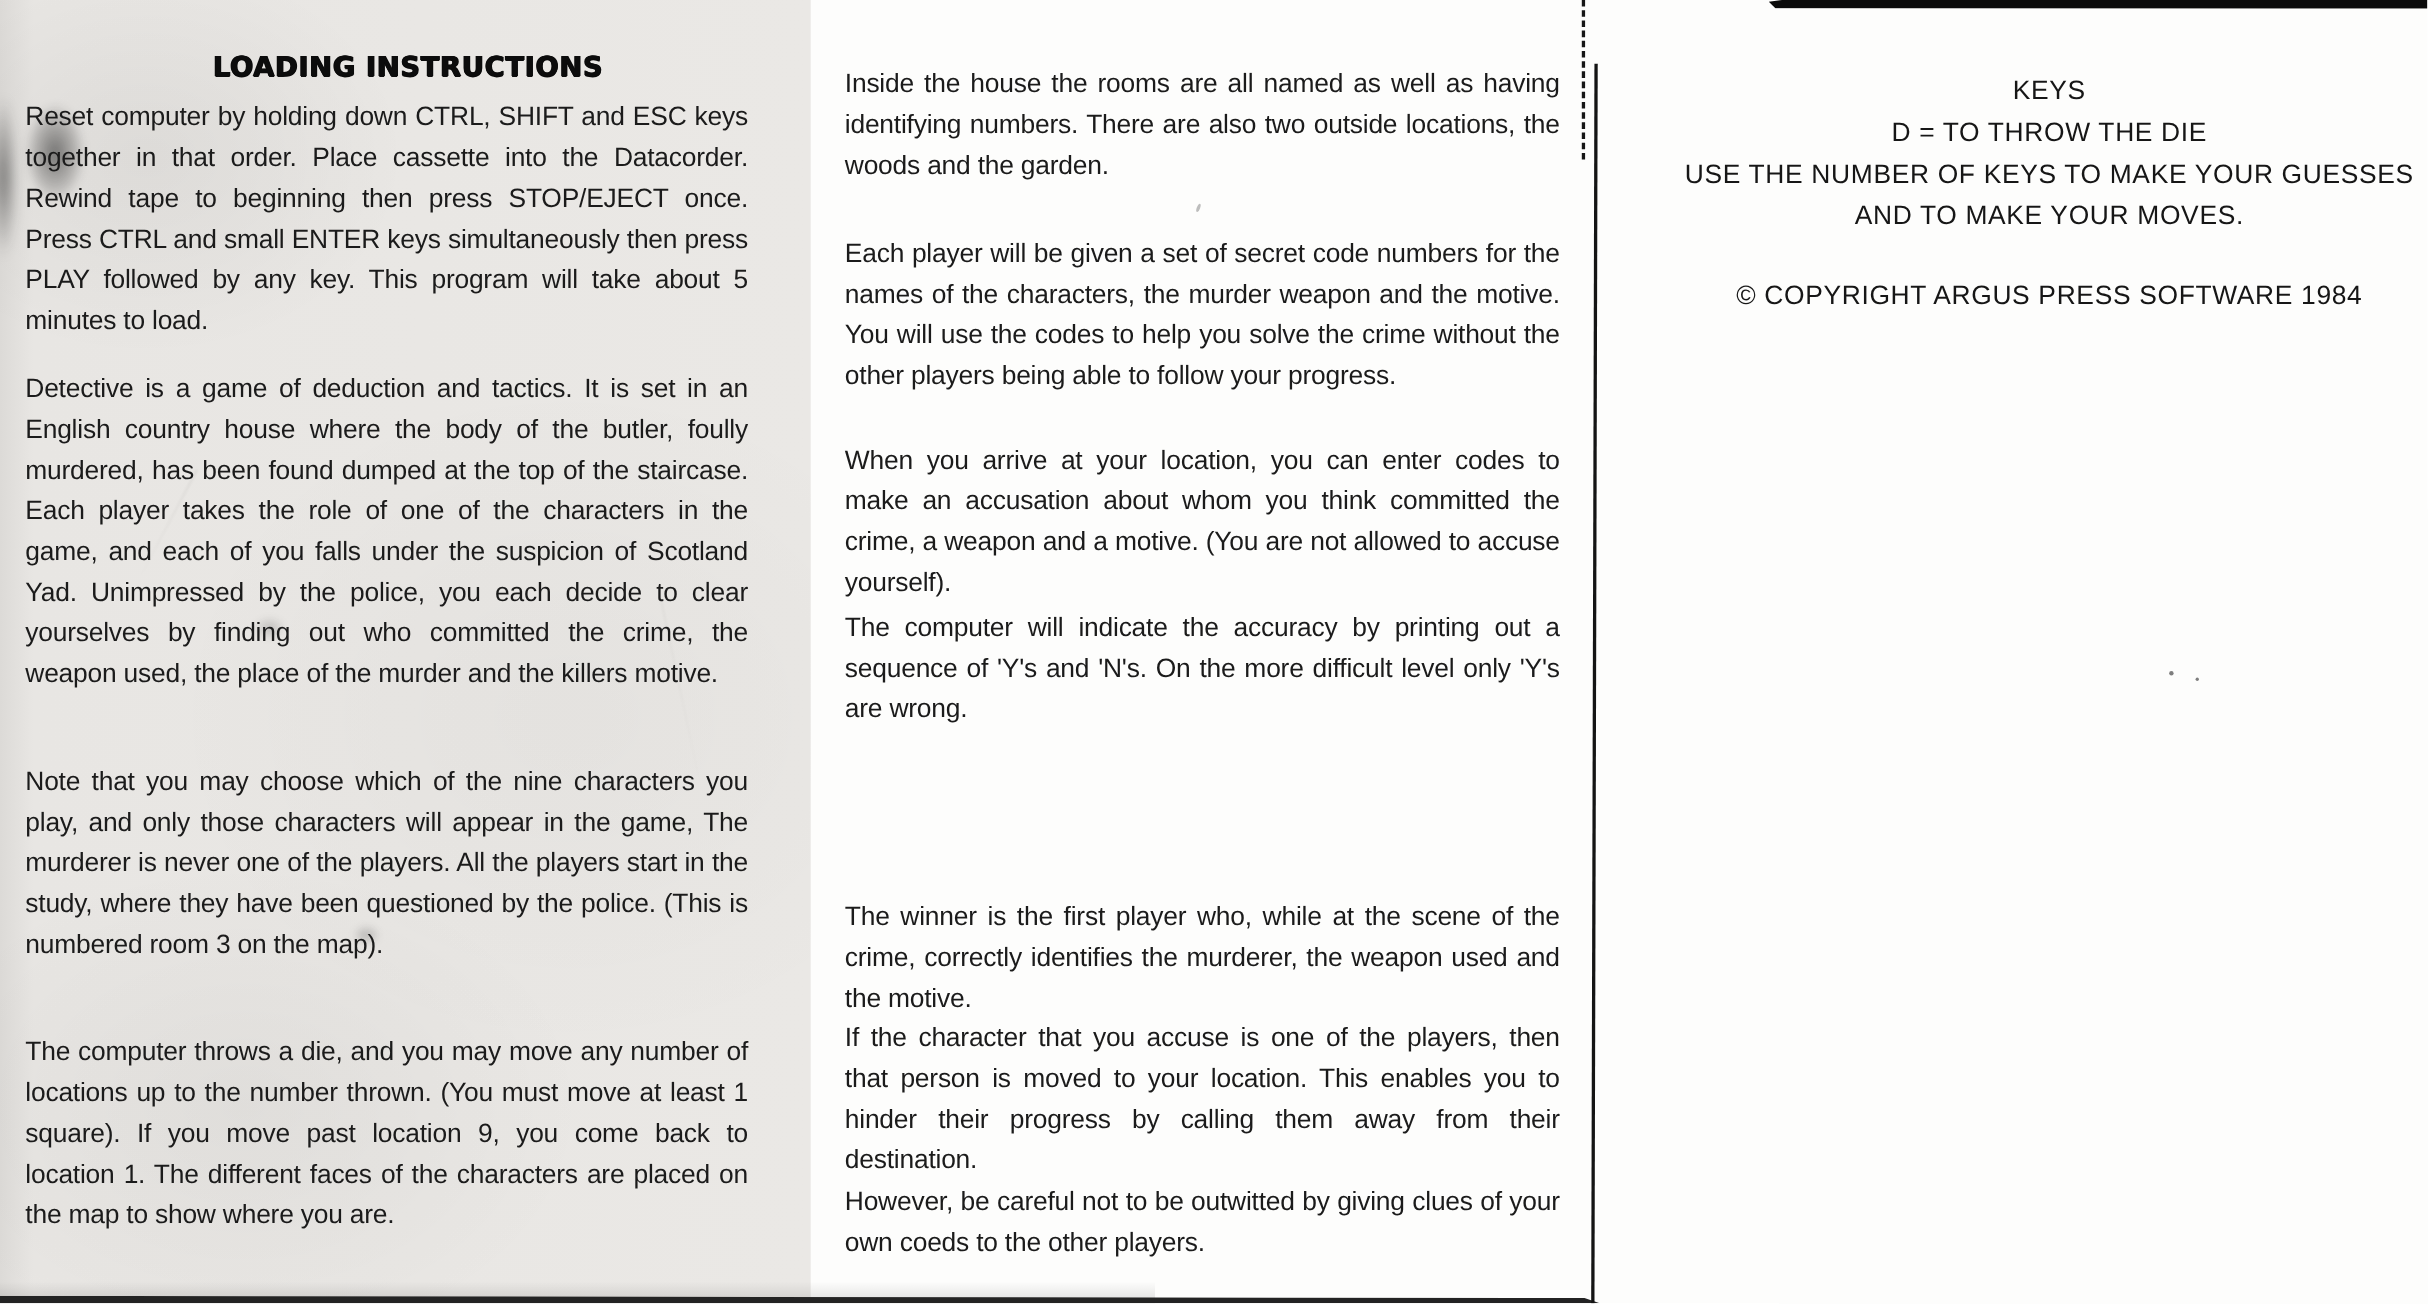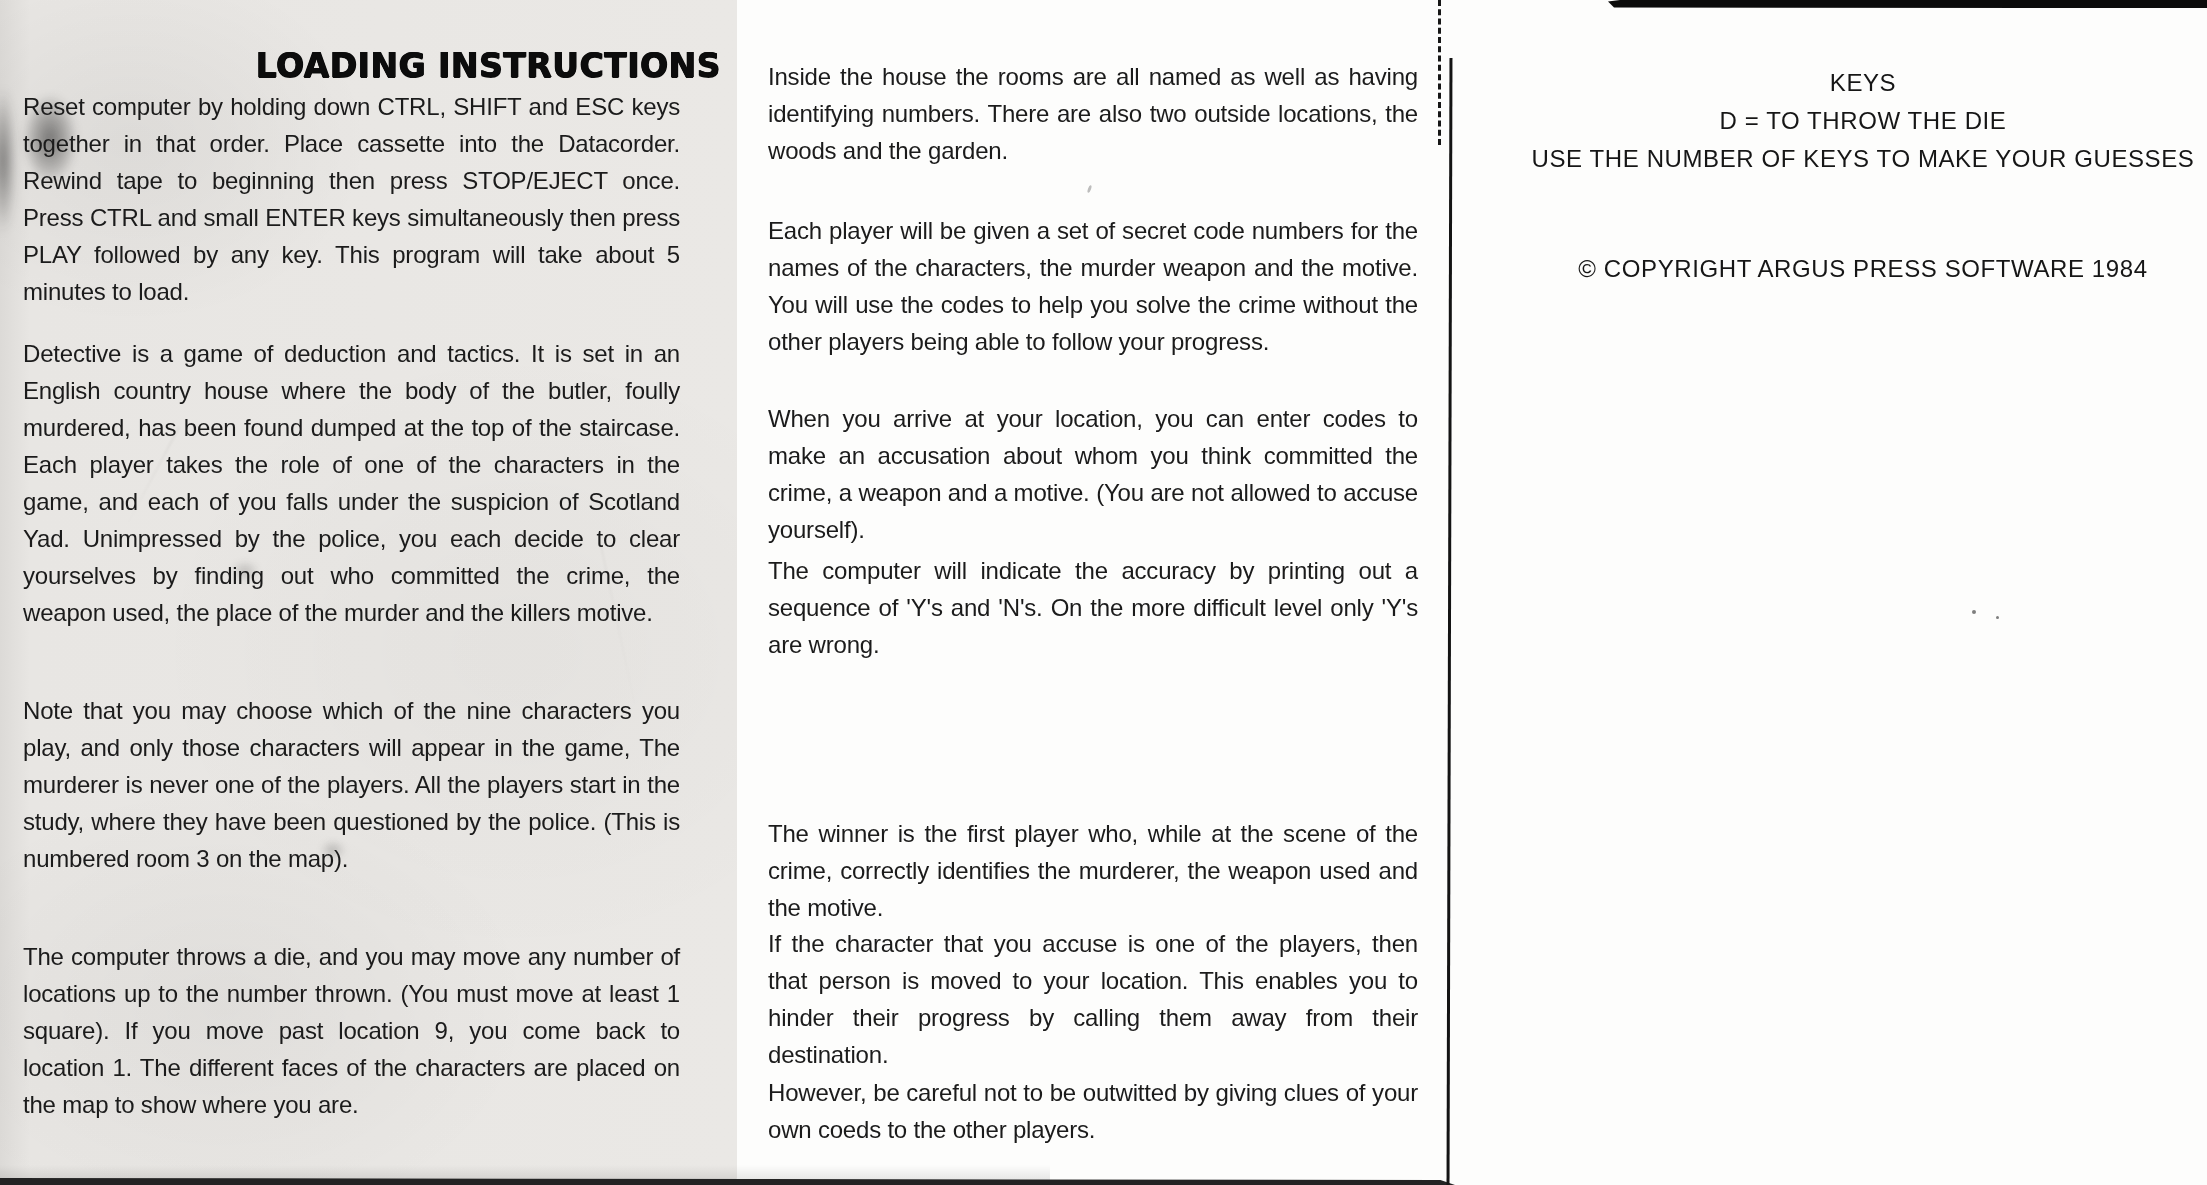--- a/index.html
+++ b/index.html
@@ -55,23 +55,23 @@
   .para{
     position:absolute;
     font-size:24px;line-height:37px;letter-spacing:-0.2px;
     text-align:justify;color:#1b1b1b;
   }
   .left-col{left:23px;width:657px;}
   .mid-col{left:768px;width:650px;}
   #heading{
     position:absolute;left:21px;top:46px;width:700px;
     font-family:"DejaVu Sans", sans-serif;
-    font-size:33px;font-weight:900;letter-spacing:0.5px;color:#0c0c0c;
+    font-size:25px;font-weight:900;letter-spacing:0.5px;color:#0c0c0c;
     text-shadow:0.6px 0 #0c0c0c, -0.6px 0 #0c0c0c, 0 0.6px #0c0c0c;
-    text-align:right;
+    text-align:center;
   }
   .keys-line{
     position:absolute;left:1528px;width:670px;
     font-size:24px;line-height:38px;letter-spacing:0.6px;color:#161616;
     text-align:center;white-space:nowrap;
   }
 
   
   #top-edge-bar{
     position:absolute;top:0;left:1608px;right:0;height:8px;background:#0b0b0b;
@@ -120,20 +120,21 @@
   <div class="para mid-col" style="top:212px">Each player will be given a set of secret code numbers for the names of the characters, the murder weapon and the motive. You will use the codes to help you solve the crime without the other players being able to follow your progress.</div>
   <div class="para mid-col" style="top:400px">When you arrive at your location, you can enter codes to make an accusation about whom you think committed the crime, a weapon and a motive. (You are not allowed to accuse yourself).</div>
   <div class="para mid-col" style="top:552px">The computer will indicate the accuracy by printing out a sequence of 'Y's and 'N's. On the more difficult level only 'Y's are wrong.</div>
   <div class="para mid-col" style="top:815px">The winner is the first player who, while at the scene of the crime, correctly identifies the murderer, the weapon used and the motive.</div>
   <div class="para mid-col" style="top:925px">If the character that you accuse is one of the players, then that person is moved to your location. This enables you to hinder their progress by calling them away from their destination.</div>
   <div class="para mid-col" style="top:1074px">However, be careful not to be outwitted by giving clues of your own coeds to the other players.</div>
 
   <div class="keys-line" style="top:64px">KEYS</div>
   <div class="keys-line" style="top:102px">D = TO THROW THE DIE</div>
   <div class="keys-line" style="top:140px">USE THE NUMBER OF KEYS TO MAKE YOUR GUESSES</div>
+  <div class="keys-line" style="top:178px">AND TO MAKE YOUR MOVES.</div>
   <div class="keys-line" style="top:250px">© COPYRIGHT ARGUS PRESS SOFTWARE 1984</div>
 
   <div id="top-edge-bar"></div>
   <div id="bottom-edge-bar"></div>
   <div id="divider-dashed"></div>
   <div id="divider-solid"></div>
   <div class="speck" id="speck-1"></div>
   <div class="speck" id="speck-2"></div>
   <div class="speck" id="speck-3"></div>
 

